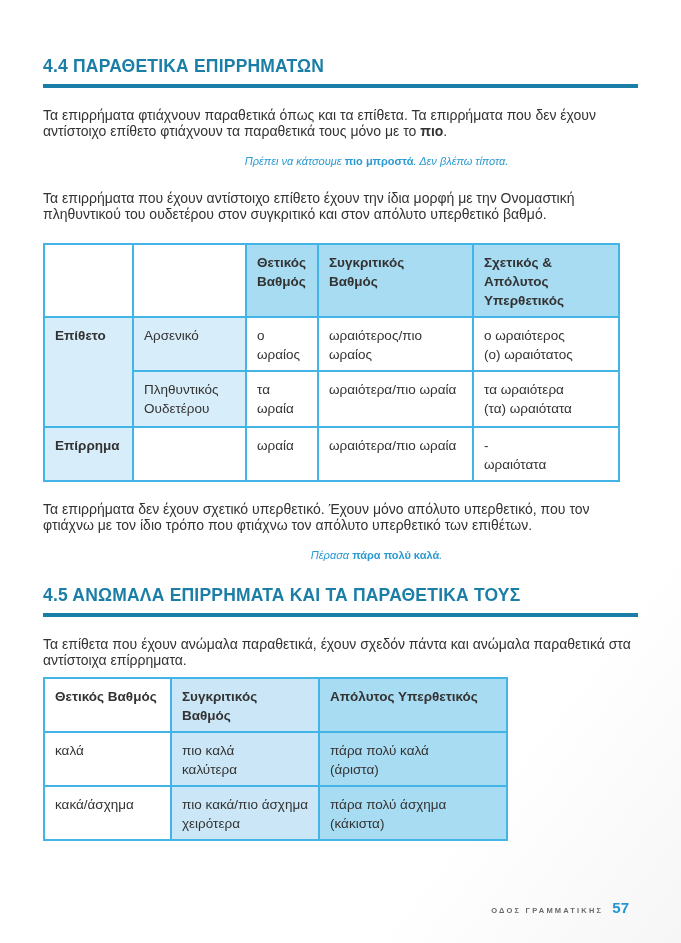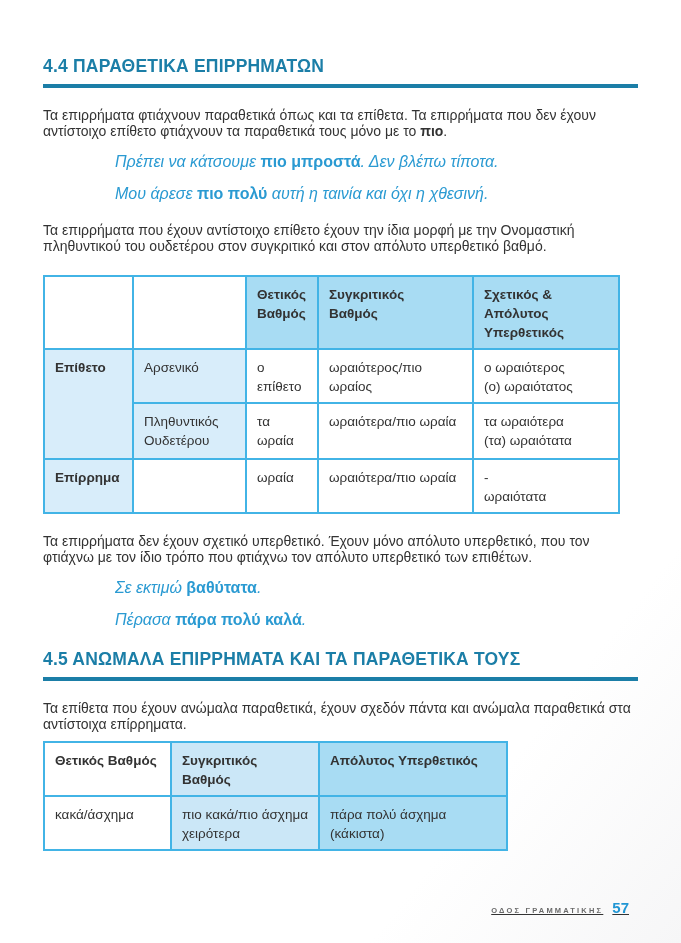--- a/index.html
+++ b/index.html
@@ -36,24 +36,25 @@
     margin-top:19px;
     font-size:14px;
     line-height:16px;
     color:#333;
   }
   .bold{font-weight:bold;}
   .example{
     margin:0;
     margin-top:13px;
     margin-left:72px;
-    font-size:16px;
+    font-size:11px;
     line-height:19px;
     color:#2a9ad2;
     font-style:italic;
+    text-align:center;
   }
   .example b{font-style:normal;font-weight:bold;}
   table{
     border-collapse:collapse;
     table-layout:fixed;
   }
   .t1{width:575px;margin-top:21px;}
   .t2{width:463px;margin-top:9px;}
   td,th{
     border:2px solid #42b4e6;
@@ -78,21 +79,20 @@
   .t1 .row-3{height:50px;border-radius:25px;}
   .t2 .row-head{height:14px;}
   .t2 .row-data{height:44px;}
   .footer{
     position:absolute;
     top:899px;
     right:52px;
     display:flex;
     align-items:baseline;
     gap:9px;
-    text-decoration:underline;
   }
   .footer-title{
     font-size:7.5px;
     letter-spacing:2.2px;
     color:#6a6a6a;
     font-weight:bold;
   }
   .footer-page{
     font-size:15px;
     font-weight:bold;
@@ -105,21 +105,20 @@
 <div class="page">
   <div class="content">
 
     <h1 class="section-heading">4.4 ΠΑΡΑΘΕΤΙΚΑ ΕΠΙΡΡΗΜΑΤΩΝ</h1>
     <div class="heading-bar"></div>
 
     <p class="para"><span>Τα επιρρήματα φτιάχνουν παραθετικά όπως και τα επίθετα. Τα επιρρήματα που δεν έχουν αντίστοιχο επίθετο φτιάχνουν τα παραθετικά τους μόνο με το </span><span class="bold">πιο</span><span>.</span></p>
 
     <p class="example"><span>Πρέπει να κάτσουμε </span><b>πιο μπροστά</b><span>. Δεν βλέπω τίποτα.</span></p>
 
-    <p class="example"><span>Μου άρεσε </span><b>πιο πολύ</b><span> αυτή η ταινία και όχι η χθεσινή.</span></p>
 
     <p class="para">Τα επιρρήματα που έχουν αντίστοιχο επίθετο έχουν την ίδια μορφή με την Ονομαστική πληθυντικού του ουδετέρου στον συγκριτικό και στον απόλυτο υπερθετικό βαθμό.</p>
 
     <table class="t1">
       <colgroup>
         <col style="width:89px">
           <col style="width:113px">
           <col style="width:72px">
           <col style="width:155px">
           <col style="width:146px">
@@ -131,21 +130,21 @@
           <th class="bg-deg cell-bold">Θετικός
 Βαθμός</th>
           <th class="bg-deg cell-bold">Συγκριτικός
 Βαθμός</th>
           <th class="bg-deg cell-bold">Σχετικός &amp; Απόλυτος
 Υπερθετικός</th>
         </tr>
         <tr class="row-1">
           <td class="bg-light cell-bold" rowspan="2">Επίθετο</td>
           <td class="bg-light">Αρσενικό</td>
-          <td>ο επίθετο</td>
+          <td>ο ωραίος</td>
           <td>ωραιότερος/πιο ωραίος</td>
           <td>ο ωραιότερος
 (ο) ωραιότατος</td>
         </tr>
         <tr class="row-2">
           <td class="bg-light">Πληθυντικός
 Ουδετέρου</td>
           <td>τα ωραία</td>
           <td>ωραιότερα/πιο ωραία</td>
           <td>τα ωραιότερα
@@ -157,21 +156,20 @@
           <td>ωραία</td>
           <td>ωραιότερα/πιο ωραία</td>
           <td>-
 ωραιότατα</td>
         </tr>
       </tbody>
     </table>
 
     <p class="para">Τα επιρρήματα δεν έχουν σχετικό υπερθετικό. Έχουν μόνο απόλυτο υπερθετικό, που τον φτιάχνω με τον ίδιο τρόπο που φτιάχνω τον απόλυτο υπερθετικό των επιθέτων.</p>
 
-    <p class="example"><span>Σε εκτιμώ </span><b>βαθύτατα</b><span>.</span></p>
 
     <p class="example"><span>Πέρασα </span><b>πάρα πολύ καλά</b><span>.</span></p>
 
     <h1 class="section-heading" style="margin-top:20px;">4.5 ΑΝΩΜΑΛΑ ΕΠΙΡΡΗΜΑΤΑ ΚΑΙ ΤΑ ΠΑΡΑΘΕΤΙΚΑ ΤΟΥΣ</h1>
     <div class="heading-bar"></div>
 
     <p class="para">Τα επίθετα που έχουν ανώμαλα παραθετικά, έχουν σχεδόν πάντα και ανώμαλα παραθετικά στα αντίστοιχα επίρρηματα.</p>
 
     <table class="t2">
       <colgroup>
@@ -179,20 +177,27 @@
           <col style="width:148px">
           <col style="width:188px">
       </colgroup>
       <tbody>
         <tr class="row-head">
           <th class="bg-white cell-bold">Θετικός Βαθμός</th>
           <th class="bg-mid cell-bold">Συγκριτικός Βαθμός</th>
           <th class="bg-deg cell-bold">Απόλυτος Υπερθετικός</th>
         </tr>
         <tr class="row-data">
+          <td class="bg-white">καλά</td>
+          <td class="bg-mid">πιο καλά
+καλύτερα</td>
+          <td class="bg-deg">πάρα πολύ καλά
+(άριστα)</td>
+        </tr>
+        <tr class="row-data">
           <td class="bg-white">κακά/άσχημα</td>
           <td class="bg-mid">πιο κακά/πιο άσχημα
 χειρότερα</td>
           <td class="bg-deg">πάρα πολύ άσχημα
 (κάκιστα)</td>
         </tr>
 
       </tbody>
     </table>
 

